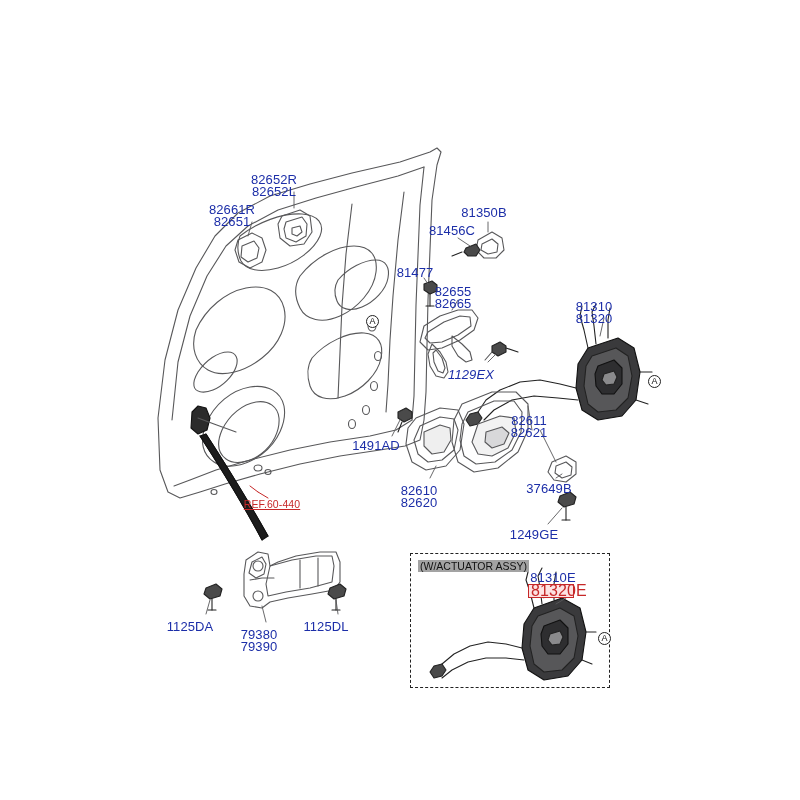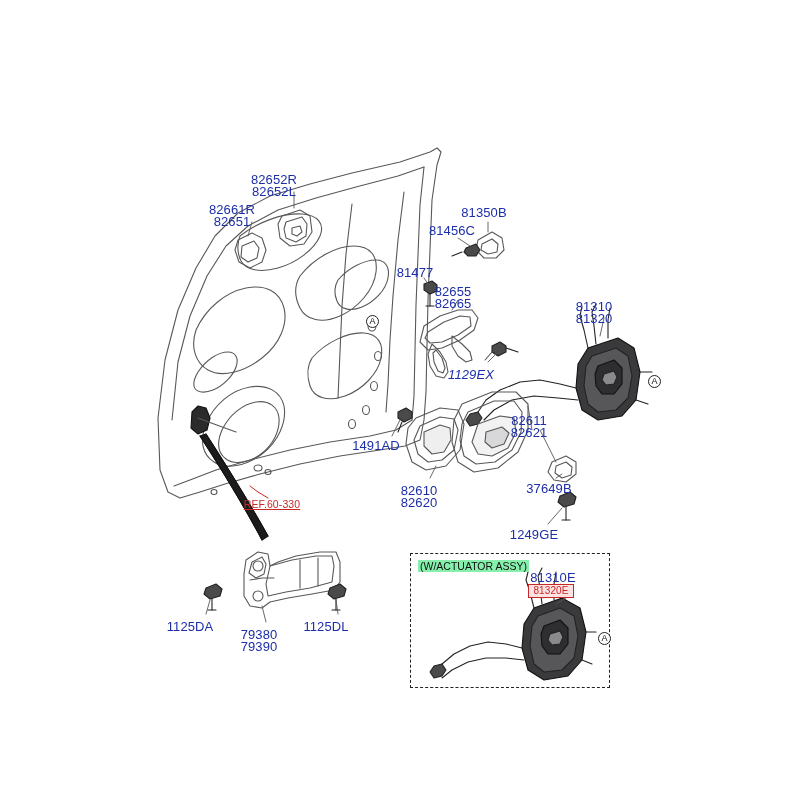--- a/index.html
+++ b/index.html
@@ -46,21 +46,21 @@
   .lbl.ref {
     color: #c62828;
     text-decoration: underline;
     font-size: 10.5px;
   }
   .lbl.boxed {
     color: #c62828;
     border: 1px solid #c62828;
     background: #fde2e2;
     padding: 0px 2px;
-    font-size: 10px;
+    font-size: 16px;
   }
   .circ {
     position: absolute;
     width: 13px; height: 13px;
     border: 1px solid #222;
     border-radius: 50%;
     font-size: 9px;
     line-height: 11px;
     text-align: center;
     color: #111;
@@ -68,21 +68,21 @@
   }
   .actuator-box {
     position: absolute;
     border: 1px dashed #222;
     background: transparent;
   }
   .actuator-label {
     position: absolute;
     font-size: 10.5px;
     color: #111;
-    background: #86efac;
+    background: #a3a3a3;
     padding: 0 2px;
   }
 </style>
 </head>
 <body>
 
 <div id="page">
 
 
   <svg id="canvas" viewBox="0 0 800 800" xmlns="http://www.w3.org/2000/svg">
@@ -274,21 +274,21 @@
   <div class="lbl" style="left:594px; top:301px; width:50px; margin-left:-25px;">81310
 81320</div>
   <div class="lbl" style="left:471px; top:369px; width:52px; margin-left:-26px;font-style:italic;">1129EX</div>
   <div class="lbl" style="left:529px; top:415px; width:50px; margin-left:-25px;">82611
 82621</div>
   <div class="lbl" style="left:376px; top:440px; width:52px; margin-left:-26px;">1491AD</div>
   <div class="lbl" style="left:419px; top:485px; width:50px; margin-left:-25px;">82610
 82620</div>
   <div class="lbl" style="left:549px; top:483px; width:52px; margin-left:-26px;">37649B</div>
   <div class="lbl" style="left:534px; top:529px; width:52px; margin-left:-26px;">1249GE</div>
-  <div class="lbl ref" style="left:272px; top:499px; width:64px; margin-left:-32px;">REF.60-330</div>
+  <div class="lbl ref" style="left:272px; top:499px; width:64px; margin-left:-32px;">REF.60-440</div>
   <div class="lbl" style="left:190px; top:621px; width:52px; margin-left:-26px;">1125DA</div>
   <div class="lbl" style="left:259px; top:629px; width:50px; margin-left:-25px;">79380
 79390</div>
   <div class="lbl" style="left:326px; top:621px; width:52px; margin-left:-26px;">1125DL</div>
   <div class="lbl" style="left:553px; top:572px; width:50px; margin-left:-25px;">81310E</div>
   <div class="lbl boxed" style="left:551px; top:584px; width:46px; margin-left:-23px;">81320E</div>
 
   <div class="circ" style="left:366px; top:315px;">A</div>
   <div class="circ" style="left:648px; top:375px;">A</div>
   <div class="circ" style="left:598px; top:632px;">A</div>

